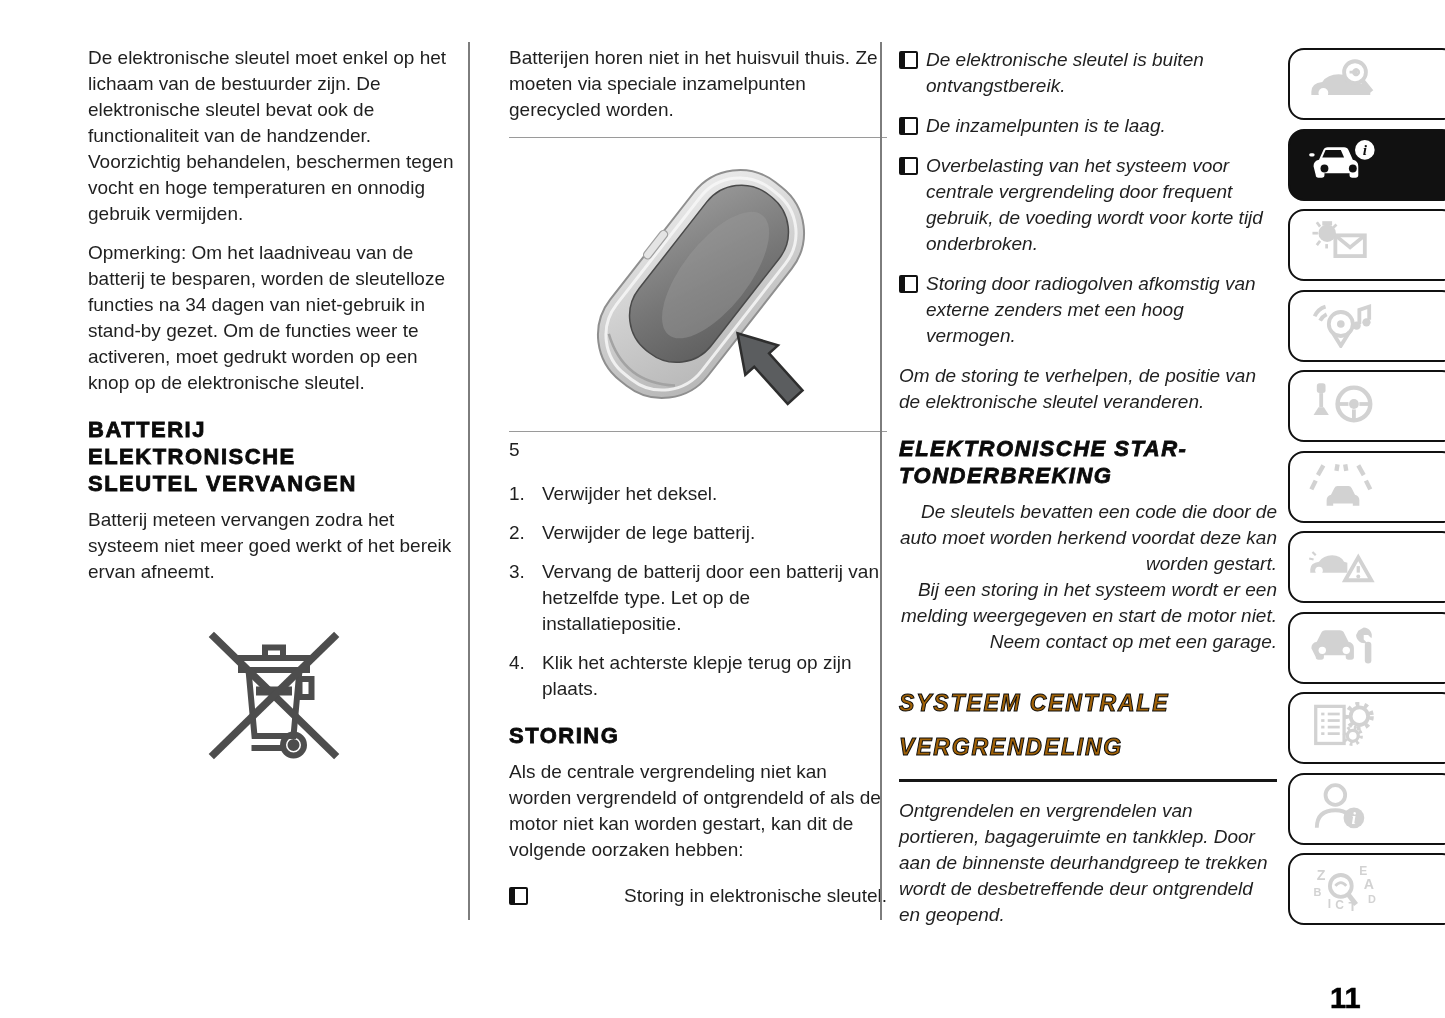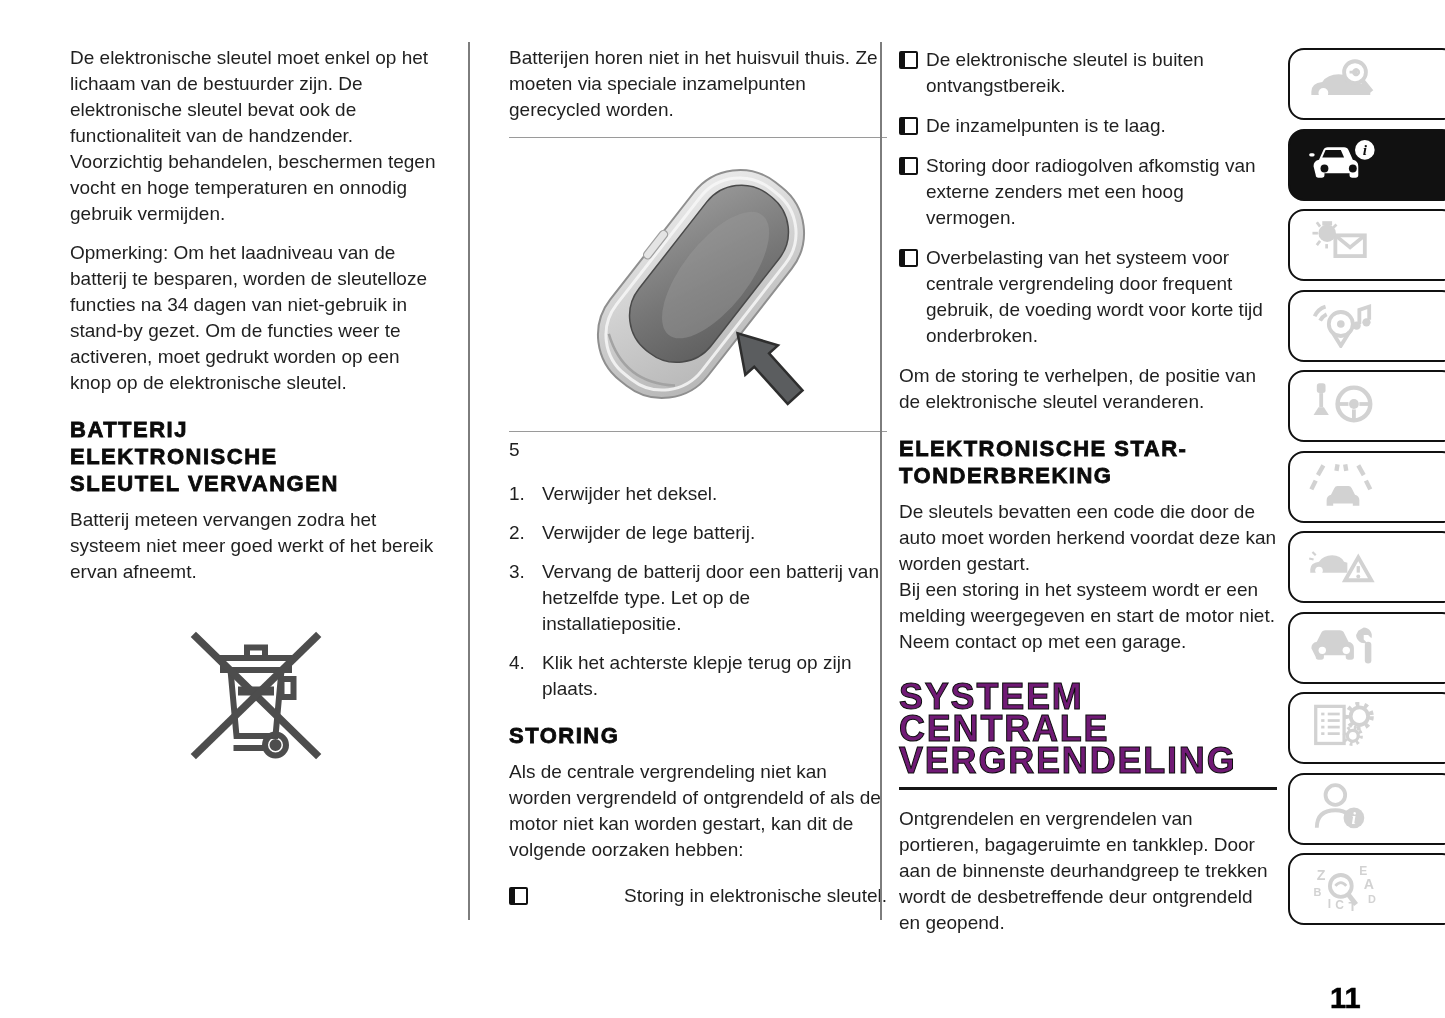--- a/index.html
+++ b/index.html
@@ -1,30 +1,30 @@
 <!DOCTYPE html>
 <html><head>
 <meta charset="utf-8">
 <style>
   html,body{margin:0;padding:0;background:#ffffff;}
   .page{position:relative;width:1445px;height:1018px;background:#fff;overflow:hidden;
         font-family:"Liberation Sans",sans-serif;color:#1f1f1f;}
   
   .col{position:absolute;top:45px;font-size:19px;line-height:26px;}
-  .col1{left:70px;width:372px;}
+  .col1{left:88px;width:372px;}
   .col2{left:509px;width:378px;}
-  .col3{left:899px;width:378px;}
+  .col3{left:899px;width:378px;font-style:italic;}
   .vdivider{position:absolute;top:42px;width:1.5px;height:878px;background:#7d7d7d;}
   .vd1{left:468px;} .vd2{left:880px;}
   p{margin:0 0 13px 0;}
-  .preline{white-space:pre-line;}
+  .preline{white-space:pre-line;text-align:right;}
   
   .h-sub{font-weight:700;font-size:22px;line-height:27px;letter-spacing:1.5px;color:#0b0b0b;
          -webkit-text-stroke:0.8px #0b0b0b;margin:20px 0 10px 0;white-space:pre-line;}
-  .h-main{font-weight:700;font-size:36px;line-height:32px;letter-spacing:1.8px;color:#701a75;
+  .h-main{font-weight:700;font-size:23px;line-height:44px;letter-spacing:1.8px;color:#a16207;
           -webkit-text-stroke:1px #0b0b0b;margin:26px 0 0 0;white-space:pre-line;}
   .h-rule{height:3px;background:#161616;margin:10px 0 16px 0;width:100%;}
   
   .steps{margin:18px 0 0 0;}
   .step{display:flex;margin:0 0 13px 0;}
   .step .num{width:33px;flex:0 0 33px;}
   .blist{margin:2px 0 0 0;}
   .bitem{position:relative;padding-left:27px;margin:0 0 14px 0;}
   .sq{position:absolute;left:0;top:4px;width:11px;height:14px;border:2.5px solid #111;
       border-left-width:6px;border-radius:2px;display:inline-block;}
@@ -144,25 +144,25 @@
       <div class="bitem">
         <span class="sq"></span>
         <span>De elektronische sleutel is buiten ontvangstbereik.</span>
       </div>
       <div class="bitem">
         <span class="sq"></span>
         <span>De inzamelpunten is te laag.</span>
       </div>
       <div class="bitem">
         <span class="sq"></span>
+        <span>Overbelasting van het systeem voor centrale vergrendeling door frequent gebruik, de voeding wordt voor korte tijd onderbroken.</span>
+      </div>
+      <div class="bitem">
+        <span class="sq"></span>
         <span>Storing door radiogolven afkomstig van externe zenders met een hoog vermogen.</span>
-      </div>
-      <div class="bitem">
-        <span class="sq"></span>
-        <span>Overbelasting van het systeem voor centrale vergrendeling door frequent gebruik, de voeding wordt voor korte tijd onderbroken.</span>
       </div>
     </div>
     <p>Om de storing te verhelpen, de positie van de elektronische sleutel veranderen.</p>
     <div class="h-sub">ELEKTRONISCHE STAR-
 TONDERBREKING</div>
     <p class="preline">De sleutels bevatten een code die door de auto moet worden herkend voordat deze kan worden gestart.
 Bij een storing in het systeem wordt er een melding weergegeven en start de motor niet.
 Neem contact op met een garage.</p>
     <div class="h-main">SYSTEEM CENTRALE
 VERGRENDELING</div>

